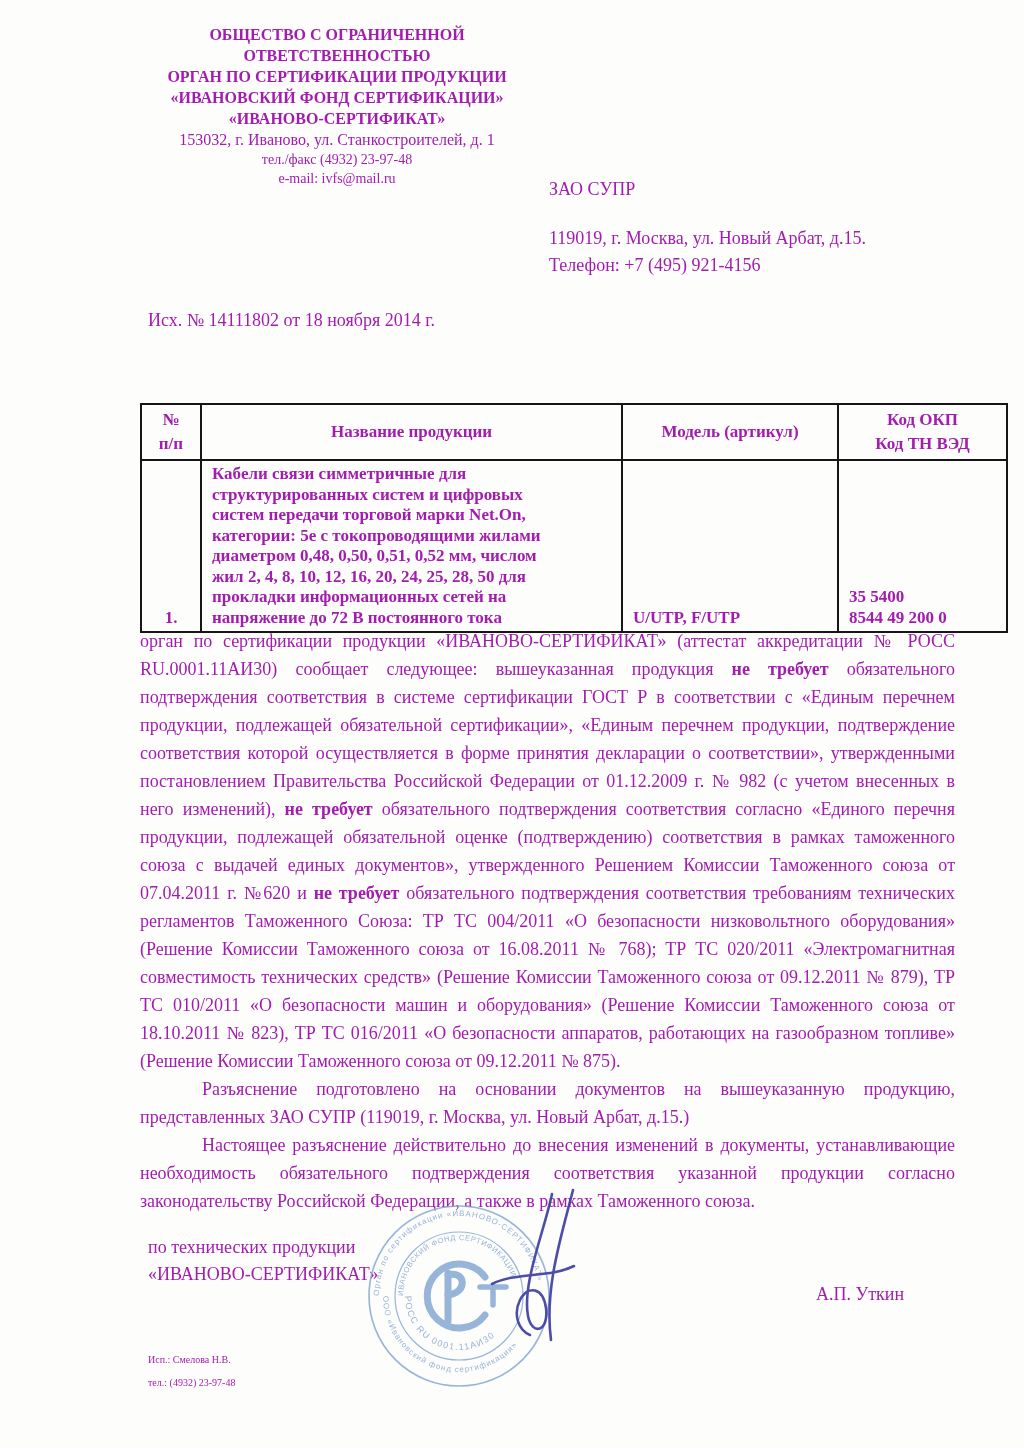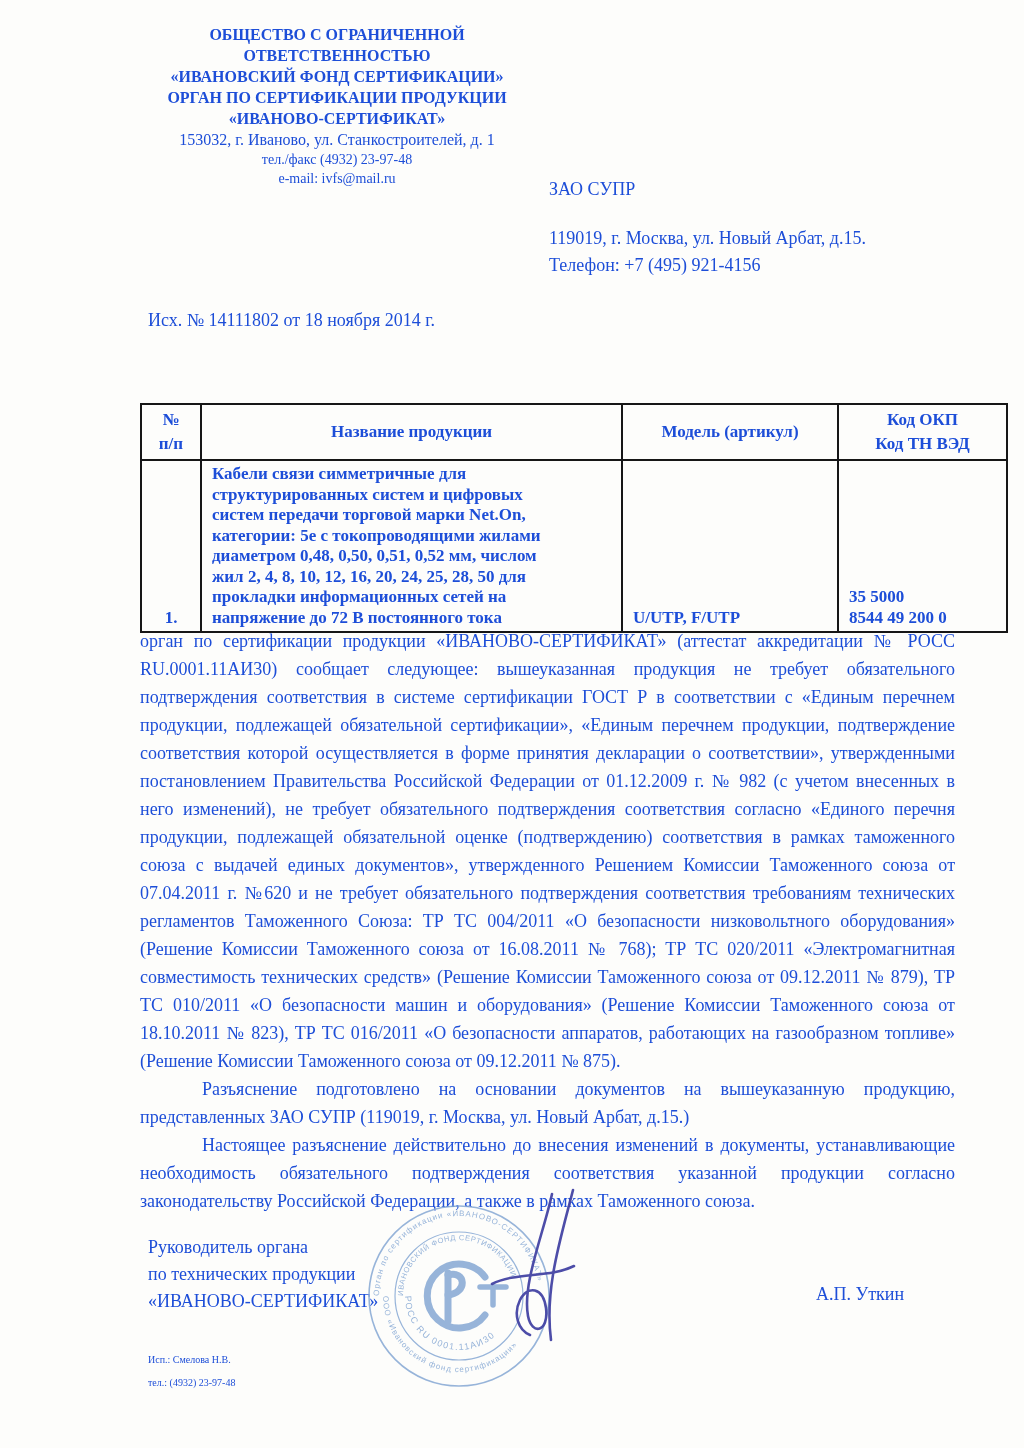--- a/index.html
+++ b/index.html
@@ -1,18 +1,18 @@
 <!DOCTYPE html>
 <html><head>
 <meta charset="utf-8">
 <style>
   html,body{margin:0;padding:0;background:#e8e8e8}
   .page{
     position:relative;width:1024px;height:1448px;margin:0 auto;
-    background:#fdfdfb;color:#1d4ed8;overflow:hidden;
+    background:#fdfdfb;color:#a21caf;overflow:hidden;
     font-family:"Liberation Serif","DejaVu Serif",serif;
   }
   
   .letterhead{position:absolute;left:134px;top:24px;width:406px;text-align:center}
   .lh-b{font-weight:bold;font-size:16px;line-height:21px}
   .lh-r{font-size:16px;line-height:21px}
   .lh-s{font-size:14px;line-height:19px}
   
   .recipient{position:absolute;left:549px;top:176px;font-size:18px;line-height:27px}
   .recipient .first{margin-bottom:22px}
@@ -29,42 +29,42 @@
   .model-col{width:202px}
   .code-col{width:155px}
   .name-cell{white-space:pre-line;vertical-align:top;padding:3px 6px 3px 10px !important;line-height:20.5px}
   .num-cell{vertical-align:bottom;text-align:center;padding-bottom:3px !important}
   .model-cell{vertical-align:bottom;padding-bottom:3px !important;padding-left:10px !important}
   .code-cell{vertical-align:bottom;padding-bottom:3px !important;padding-left:10px !important;line-height:21px}
   
   .bodytext{position:absolute;left:140px;top:627px;width:815px;font-size:18px;line-height:28px;text-align:justify}
   .bodytext p{margin:0}
   .bodytext .indent{text-indent:62px}
-  .bold{font-weight:normal}
+  .bold{font-weight:bold}
   
   .sig-title{position:absolute;left:148px;top:1234px;font-size:18px;line-height:27px}
   .sig-name{position:absolute;left:816px;top:1284px;font-size:18px}
   .stamp{position:absolute;left:366px;top:1203px;opacity:.85}
   .autograph{position:absolute;left:452px;top:1188px}
   .footer{position:absolute;left:148px;top:1348px;font-size:10px;line-height:23px}
   .stamp text{font-family:"Liberation Sans","DejaVu Sans",sans-serif;fill:#86a8d4}
   .arc-outer{font-size:8px;letter-spacing:1px}
   .arc-inner-top{font-size:7.5px;letter-spacing:.6px}
   .arc-inner-bot{font-size:9px;letter-spacing:1.4px}
 </style>
 </head>
 <body>
 
 <div class="page">
 
   <div class="letterhead">
     <div class="lh-b">ОБЩЕСТВО С ОГРАНИЧЕННОЙ</div>
     <div class="lh-b">ОТВЕТСТВЕННОСТЬЮ</div>
+    <div class="lh-b">ОРГАН ПО СЕРТИФИКАЦИИ ПРОДУКЦИИ</div>
     <div class="lh-b">«ИВАНОВСКИЙ ФОНД СЕРТИФИКАЦИИ»</div>
-    <div class="lh-b">ОРГАН ПО СЕРТИФИКАЦИИ ПРОДУКЦИИ</div>
     <div class="lh-b">«ИВАНОВО-СЕРТИФИКАТ»</div>
     <div class="lh-r">153032, г. Иваново, ул. Станкостроителей, д. 1</div>
     <div class="lh-s">тел./факс (4932) 23-97-48</div>
     <div class="lh-s">e-mail: ivfs@mail.ru</div>
   </div>
 
   <div class="recipient">
     <div class="first">ЗАО СУПР</div>
     <div>119019, г. Москва, ул. Новый Арбат, д.15.</div>
     <div>Телефон: +7 (495) 921-4156</div>
@@ -92,35 +92,34 @@
       <td class="name-cell">Кабели связи симметричные для
 структурированных систем и цифровых
 систем передачи торговой марки Net.On,
 категории: 5е с токопроводящими  жилами
 диаметром 0,48, 0,50, 0,51, 0,52 мм, числом
 жил 2, 4, 8, 10, 12, 16, 20, 24, 25, 28, 50 для
 прокладки информационных сетей на
 напряжение до 72 В постоянного тока</td>
       <td class="model-cell">U/UTP, F/UTP</td>
       <td class="code-cell">
-        <div>35 5000</div>
+        <div>35 5400</div>
         <div>8544 49 200 0</div>
       </td>
     </tr>
   </tbody>
     </table>
 
   <div class="bodytext">
     <p><span>орган по сертификации продукции «ИВАНОВО-СЕРТИФИКАТ» (аттестат аккредитации № РОСС RU.0001.11АИ30) сообщает следующее: вышеуказанная продукция </span><span class="bold">не требует</span><span> обязательного подтверждения соответствия в системе сертификации ГОСТ Р в соответствии с «Единым перечнем продукции, подлежащей обязательной сертификации», «Единым перечнем продукции, подтверждение соответствия которой осуществляется в форме принятия декларации о соответствии», утвержденными постановлением Правительства Российской Федерации от 01.12.2009 г.  № 982 (с учетом внесенных в него изменений), </span><span class="bold">не требует</span><span> обязательного подтверждения соответствия согласно «Единого перечня продукции, подлежащей обязательной оценке (подтверждению) соответствия в рамках таможенного союза с выдачей единых документов», утвержденного Решением Комиссии Таможенного союза от 07.04.2011 г. №620 и </span><span class="bold">не требует</span><span> обязательного подтверждения соответствия требованиям технических регламентов Таможенного Союза: ТР ТС 004/2011 «О безопасности низковольтного оборудования»  (Решение Комиссии Таможенного союза от 16.08.2011 № 768); ТР ТС 020/2011 «Электромагнитная совместимость технических средств» (Решение Комиссии Таможенного союза от 09.12.2011 № 879), ТР ТС 010/2011 «О безопасности машин и оборудования» (Решение Комиссии Таможенного союза от 18.10.2011 № 823), ТР ТС 016/2011 «О безопасности аппаратов, работающих на газообразном топливе» (Решение Комиссии Таможенного союза от 09.12.2011 № 875).</span></p>
     <p class="indent">Разъяснение подготовлено на основании документов на вышеуказанную продукцию, представленных ЗАО СУПР (119019, г. Москва, ул. Новый Арбат, д.15.)</p>
     <p class="indent">Настоящее разъяснение действительно до внесения изменений в документы, устанавливающие необходимость обязательного подтверждения соответствия  указанной продукции согласно законодательству Российской Федерации, а также в рамках Таможенного союза.</p>
   </div>
 
   <div class="sig-title">
-    <div>Руководитель органа</div>
     <div>по технических продукции</div>
     <div>«ИВАНОВО-СЕРТИФИКАТ»</div>
   </div>
   <div class="sig-name">А.П. Уткин</div>
 
   <svg class="stamp" width="186" height="186" viewBox="0 0 186 186">
     <defs>
       <path id="arcOuterTop" d="M 13,93 A 80,80 0 1 1 173,93"></path>
       <path id="arcOuterBot" d="M 17,93 A 76,76 0 0 0 169,93"></path>
       <path id="arcInnerTop" d="M 37,93 A 56,56 0 1 1 149,93"></path>

